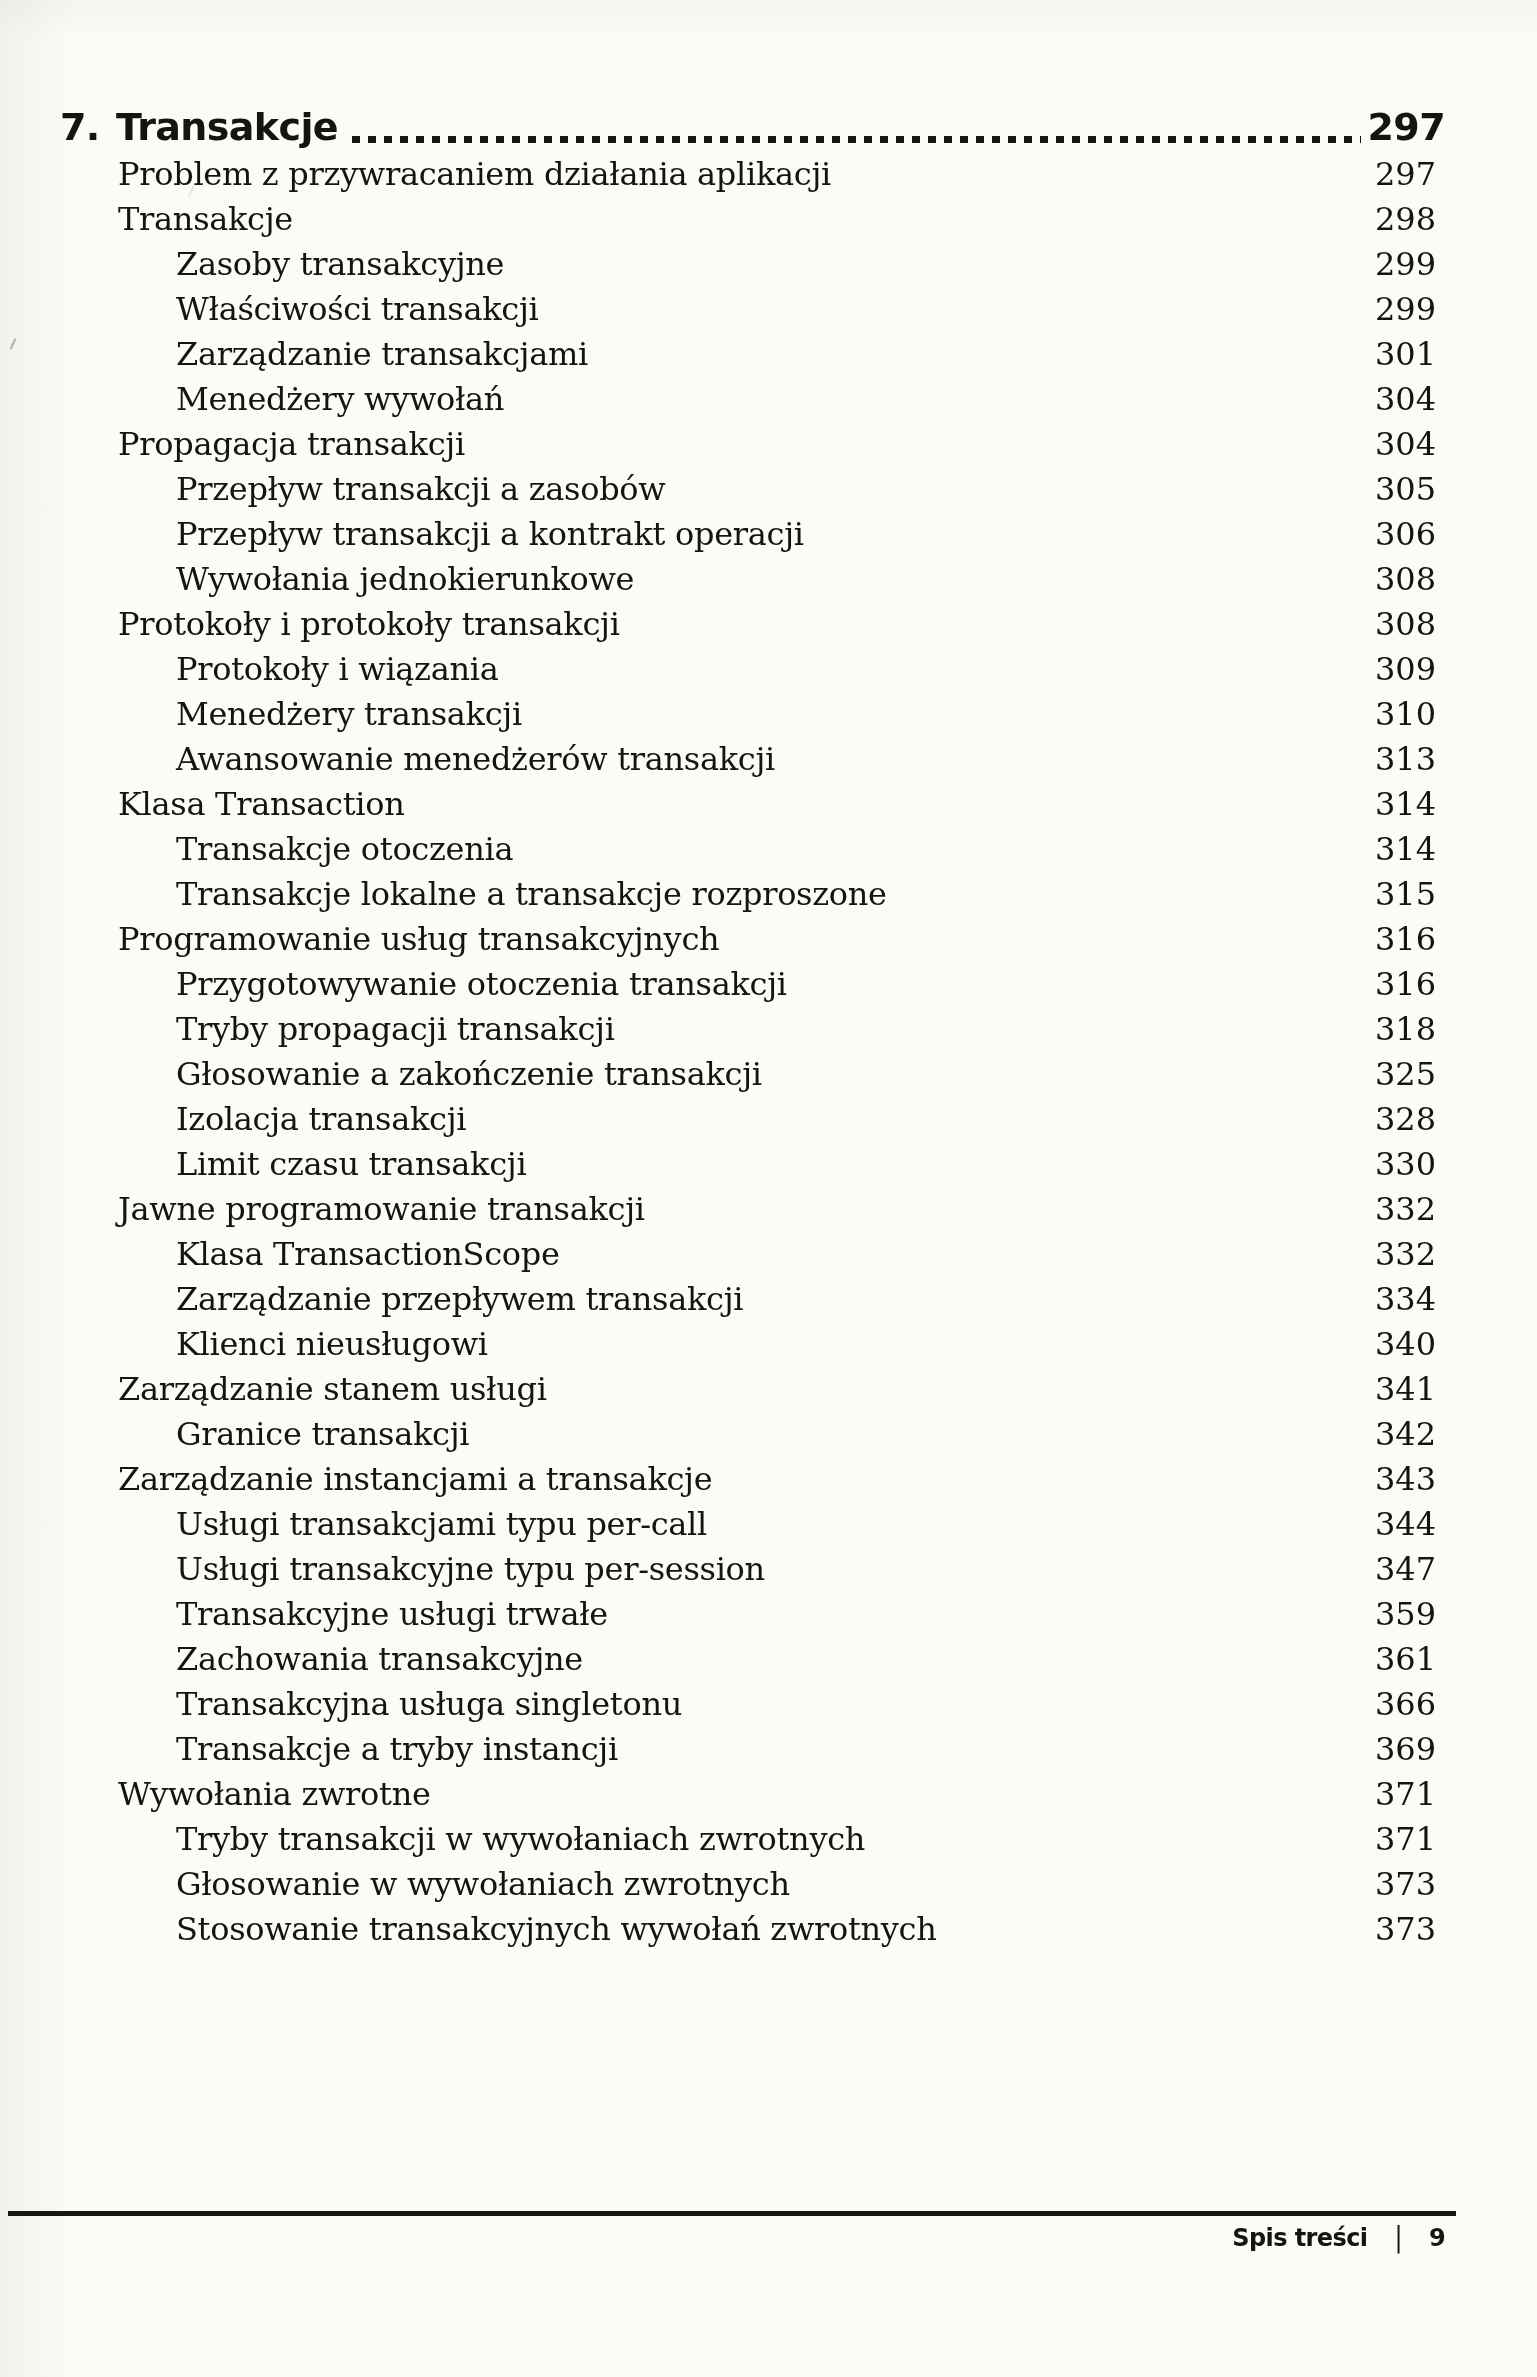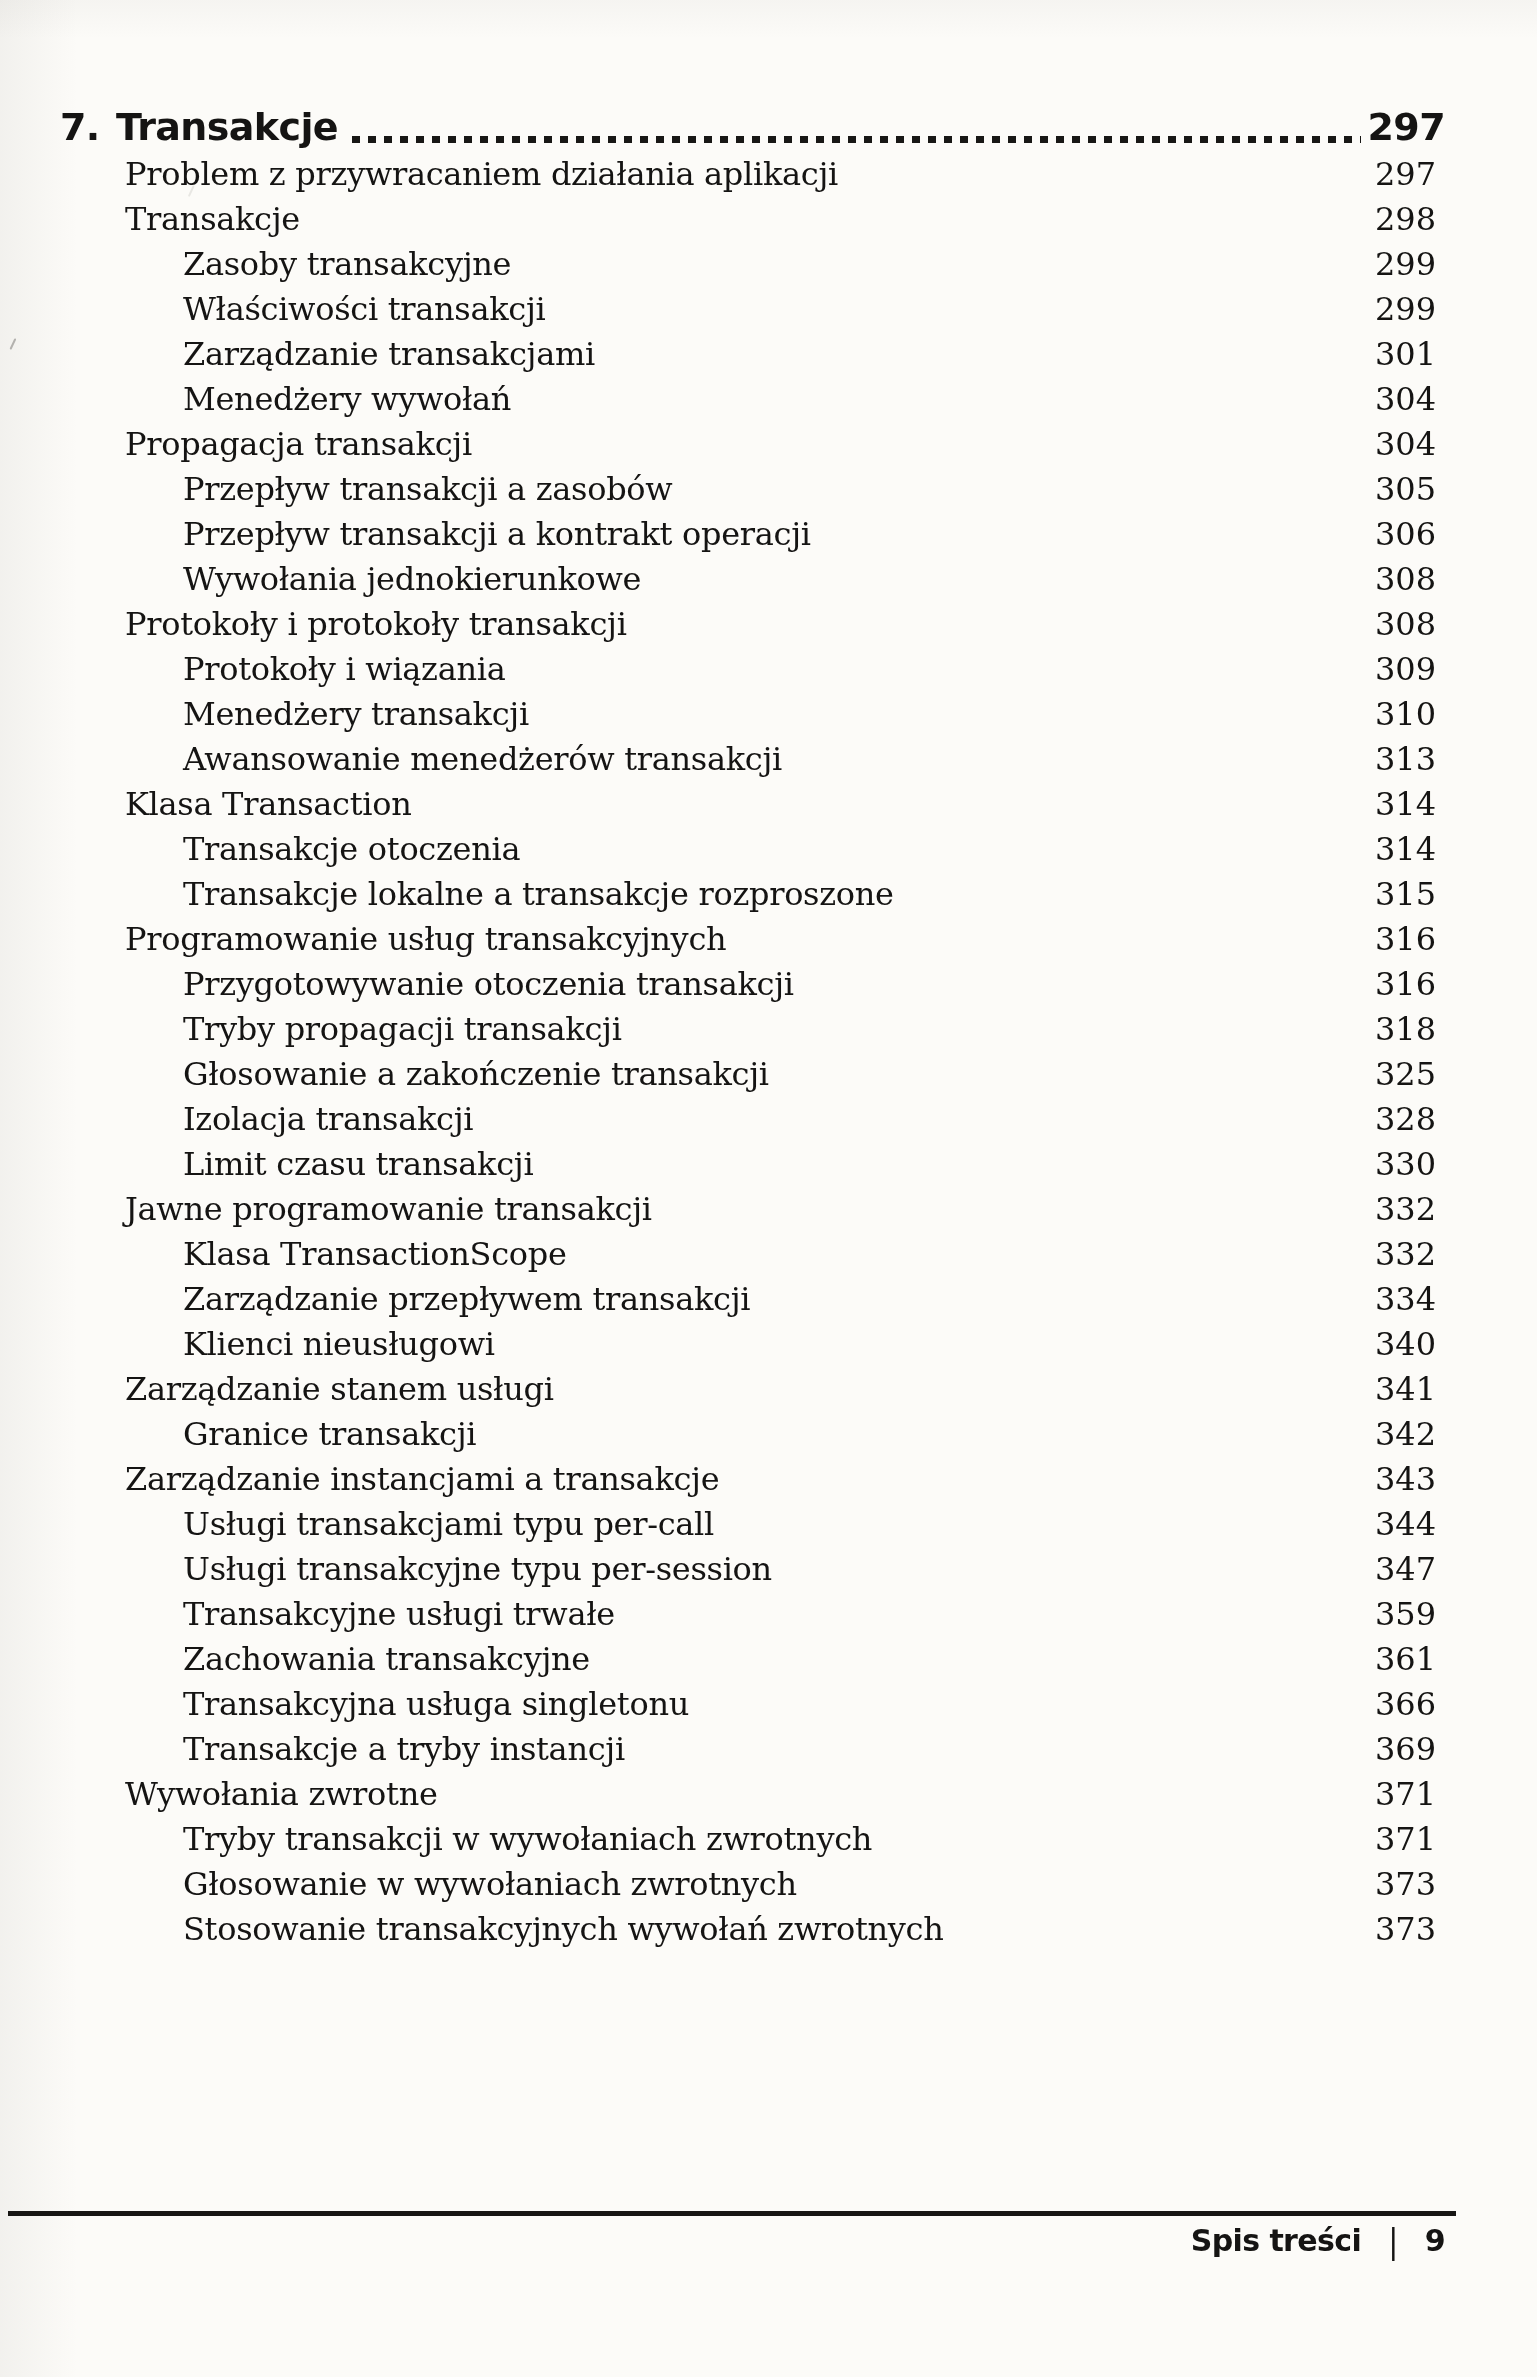--- a/index.html
+++ b/index.html
@@ -46,21 +46,21 @@
   .dotted-leader {
     flex:1 1 auto;
     height:7.1px;
     margin:0 6.5px 2.6px 14.3px;
     align-self:flex-end;
     background:repeating-linear-gradient(to right, #181715 0 8.4px, transparent 8.4px 16px);
   }
   .chapter-page { flex:0 0 auto; }
 
   
-  .rows { position:absolute; left:8px; right:0; top:151px; }
+  .rows { position:absolute; left:1px; right:0; top:151px; }
   .row { position:relative; height:45px; }
   .row .entry {
     position:absolute; left:117px; top:50%;
     transform:translateY(-50%);
     font-size:32px; line-height:1;
     white-space:nowrap;
     letter-spacing:-0.3px;
   }
   .row.level2 .entry { left:167px;margin-left:8px; }
   .row .pagenum {
@@ -73,21 +73,21 @@
   .footer-rule {
     position:absolute; left:7.8px; top:2211px;
     width:1448px; height:4.5px;
     background:#171614;
   }
   .footer {
     position:absolute; right:92px; top:2226px;
     display:flex; align-items:baseline;
     font-family:"DejaVu Sans", sans-serif;
     font-weight:bold;
-    font-size:30px; line-height:1;
+    font-size:24px; line-height:1;
     letter-spacing:-0.6px;
   }
   .footer .sep { margin:0 27px; font-weight:normal; transform:scaleY(1.15); }
 </style>
 </head>
 <body>
 
 <div class="page">
   <div class="speckles"></div>
 

